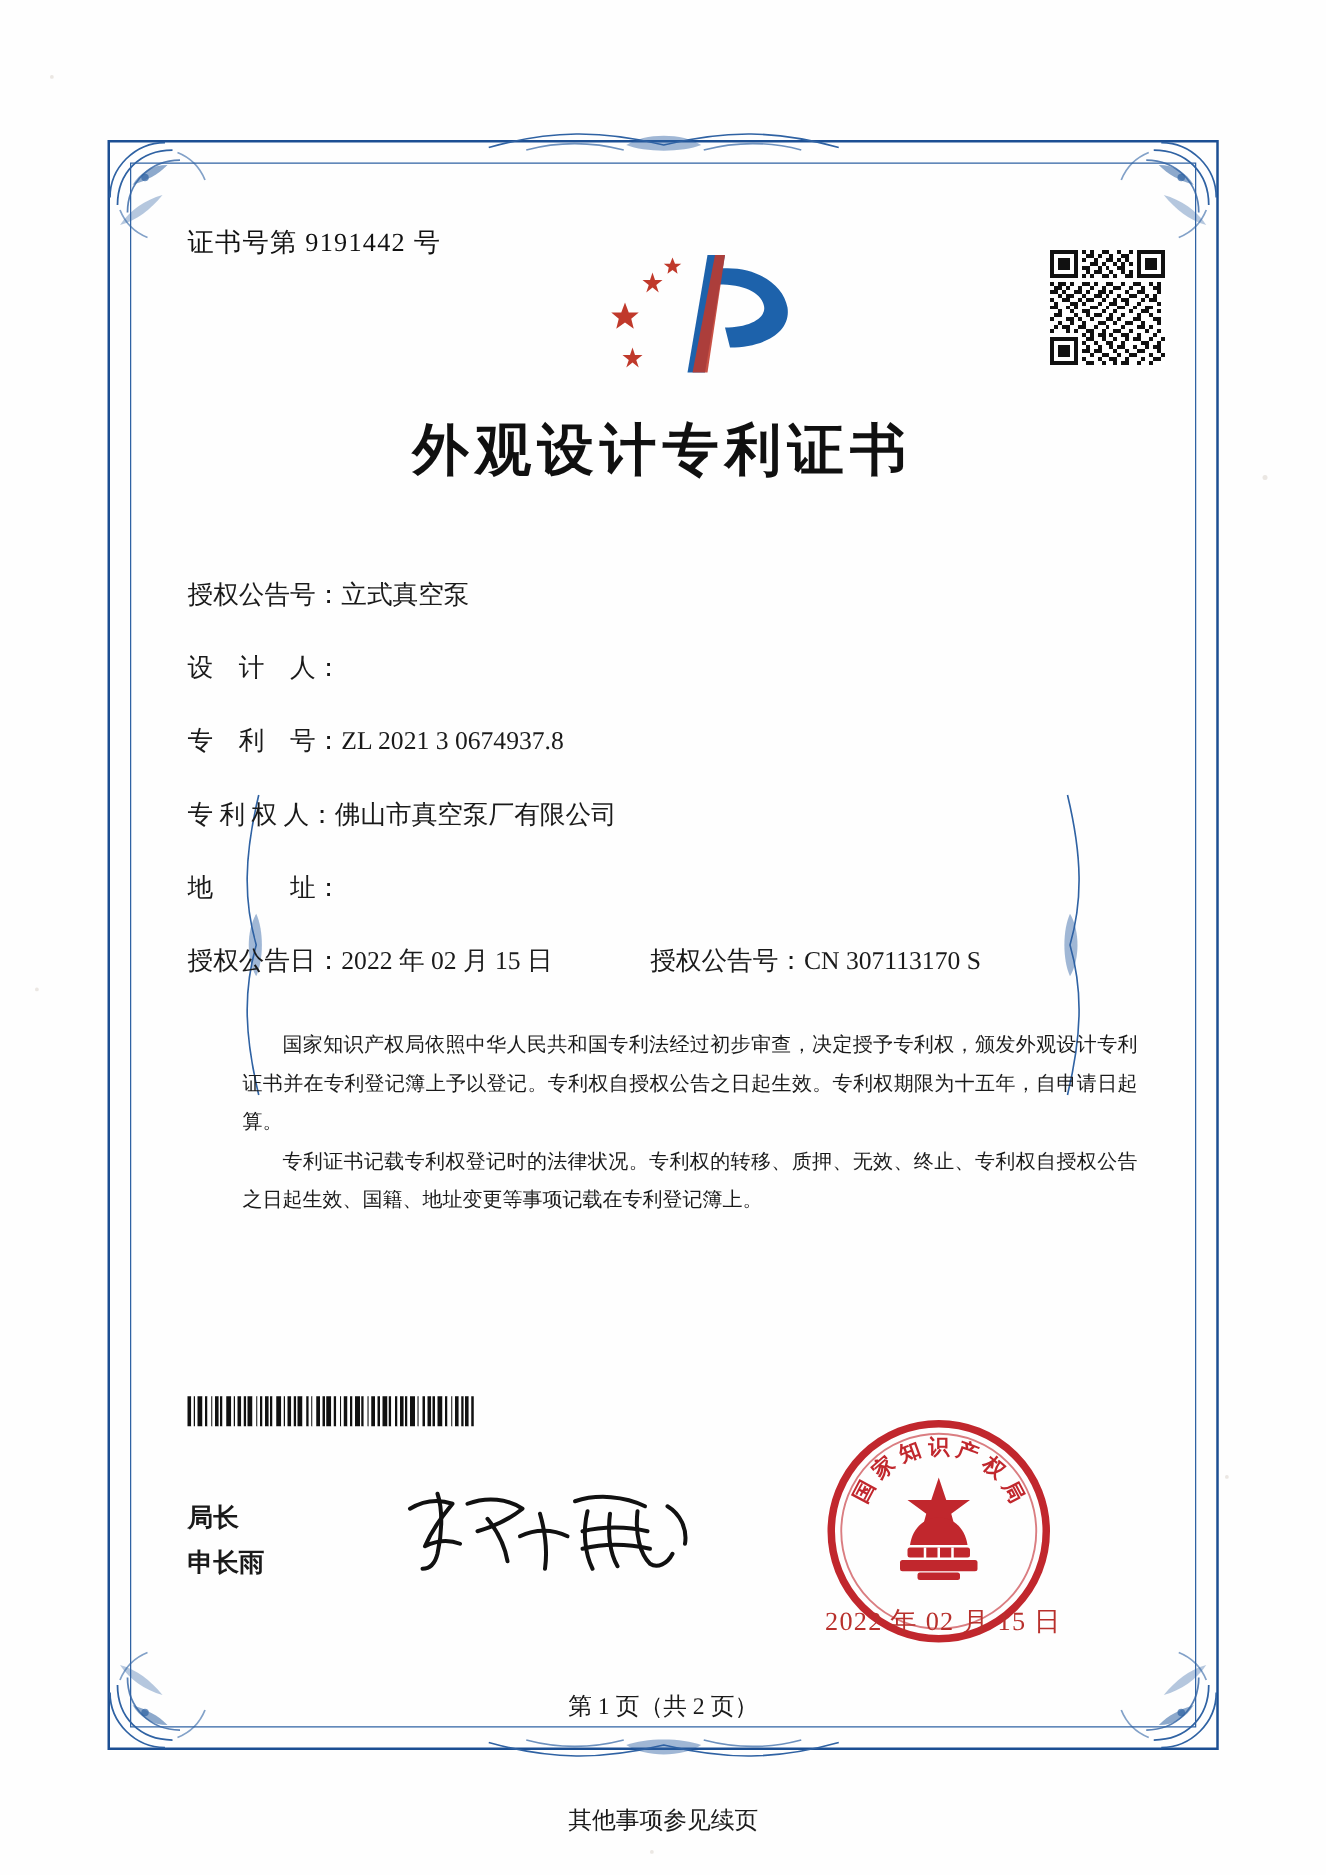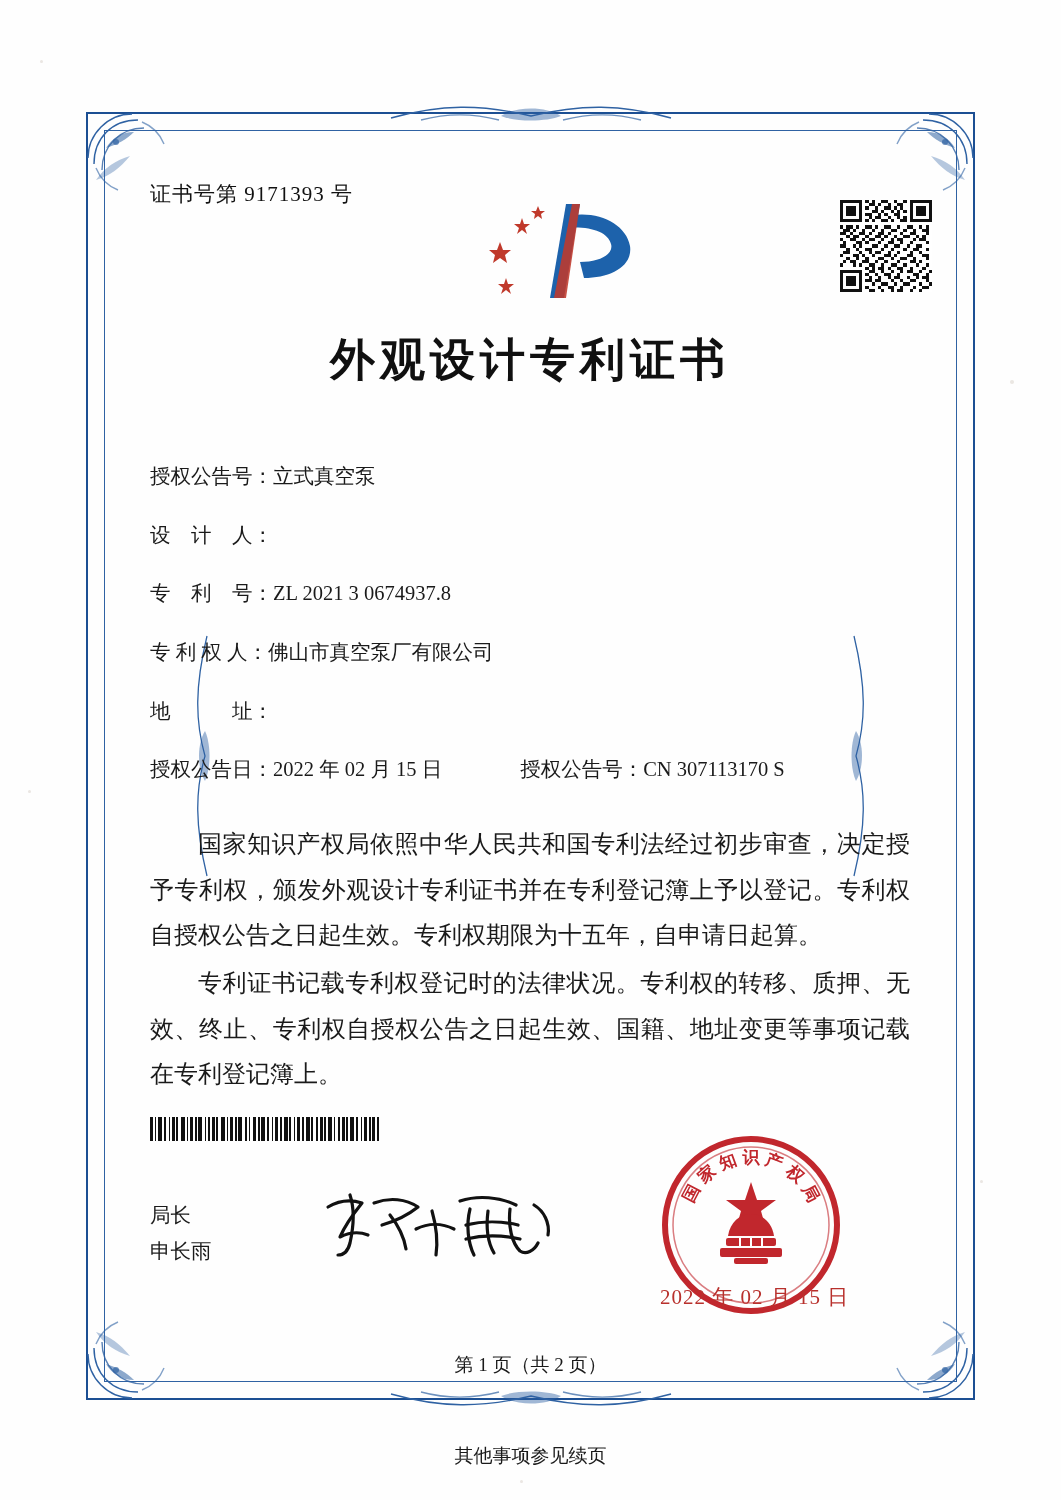--- a/index.html
+++ b/index.html
@@ -132,23 +132,24 @@
   .field-row.double .pair {
     display: flex;
     align-items: flex-end;
   }
   .field-row.double .pair.second {
     margin-left: 78px;
   }
 
   .paragraphs {
     margin-top: 38px;
-    font-size: 24px;
+    font-size: 16px;
     line-height: 1.9;
     text-align: justify;
+    margin-left: 44px;
   }
   .paragraphs p {
     margin: 0 0 2px 0;
     text-indent: 2em;
   }
 
   
   .barcode {
     position: absolute;
     left: 150px;
@@ -164,21 +165,21 @@
     height: 100%;
   }
 
   
   .sign-block {
     position: absolute;
     left: 150px;
     top: 1198px;
     font-size: 20.5px;
     line-height: 1.75;
-    font-weight: normal;
+    font-weight: bold;
   }
   .signature {
     position: absolute;
     left: 320px;
     top: 1185px;
     width: 240px;
     height: 80px;
     color: #111;
   }
   .signature svg { width: 240px; height: 80px; display: block; }
@@ -308,21 +309,21 @@
     <div class="edge-deco edge-right">
       <svg width="260" height="28" viewBox="0 0 260 28" fill="none" stroke="currentColor" stroke-width="1.3">
         <path d="M10 15 C60 3 95 3 130 13 C165 3 200 3 250 15"></path>
         <path d="M105 13 C118 5 142 5 155 13 C142 19 118 19 105 13Z" fill="currentColor" opacity=".45" stroke="none"></path>
       </svg>
     </div>
   </div>
 
   <div class="content">
 
-    <div class="cert-no">证书号第 9171393 号</div>
+    <div class="cert-no">证书号第 9191442 号</div>
 
     <div class="logo-wrap">
       <svg viewBox="0 0 160 110" width="160" height="110">
         <g fill="#c0392b">
           <polygon points="20,44 23,52 31,52 25,57 27,65 20,60 13,65 15,57 9,52 17,52"></polygon>
           <polygon points="42,20 44,26 50,26 45,30 47,36 42,32 37,36 39,30 34,26 40,26"></polygon>
           <polygon points="26,80 28,86 34,86 29,90 31,96 26,92 21,96 23,90 18,86 24,86"></polygon>
           <polygon points="58,8 60,13 65,13 61,16 62,21 58,18 54,21 55,16 51,13 56,13"></polygon>
         </g>
         <path d="M70 100 L86 6 L100 6 L84 100 Z" fill="#1d62ab"></path>

